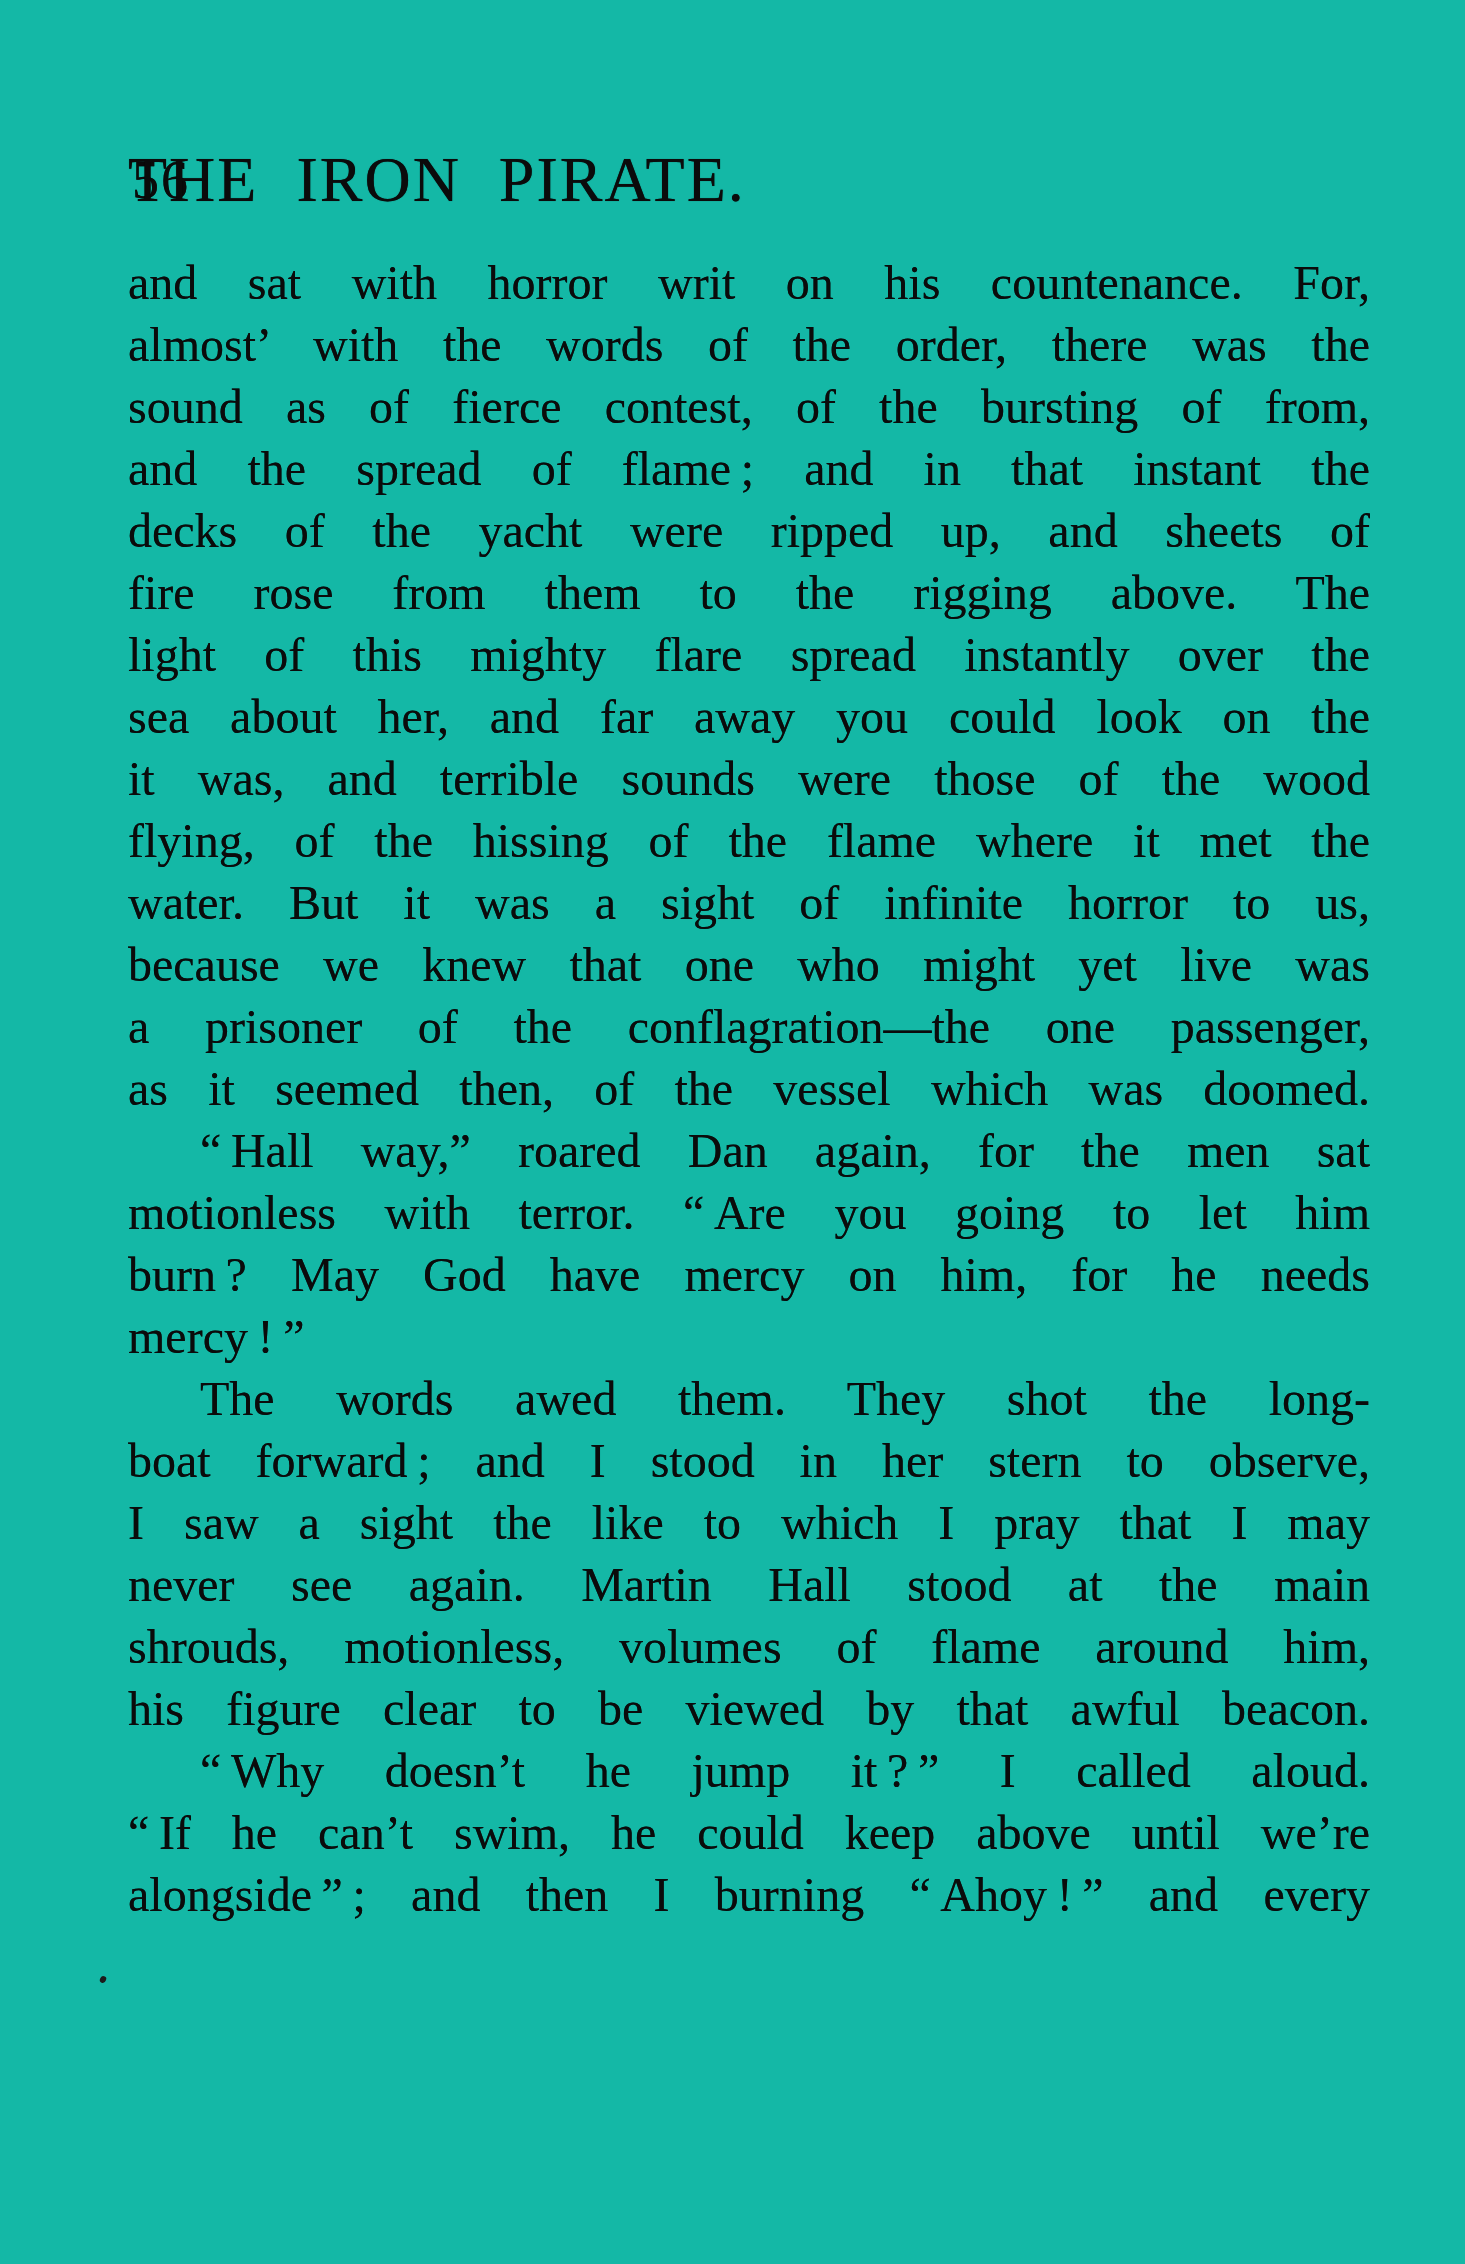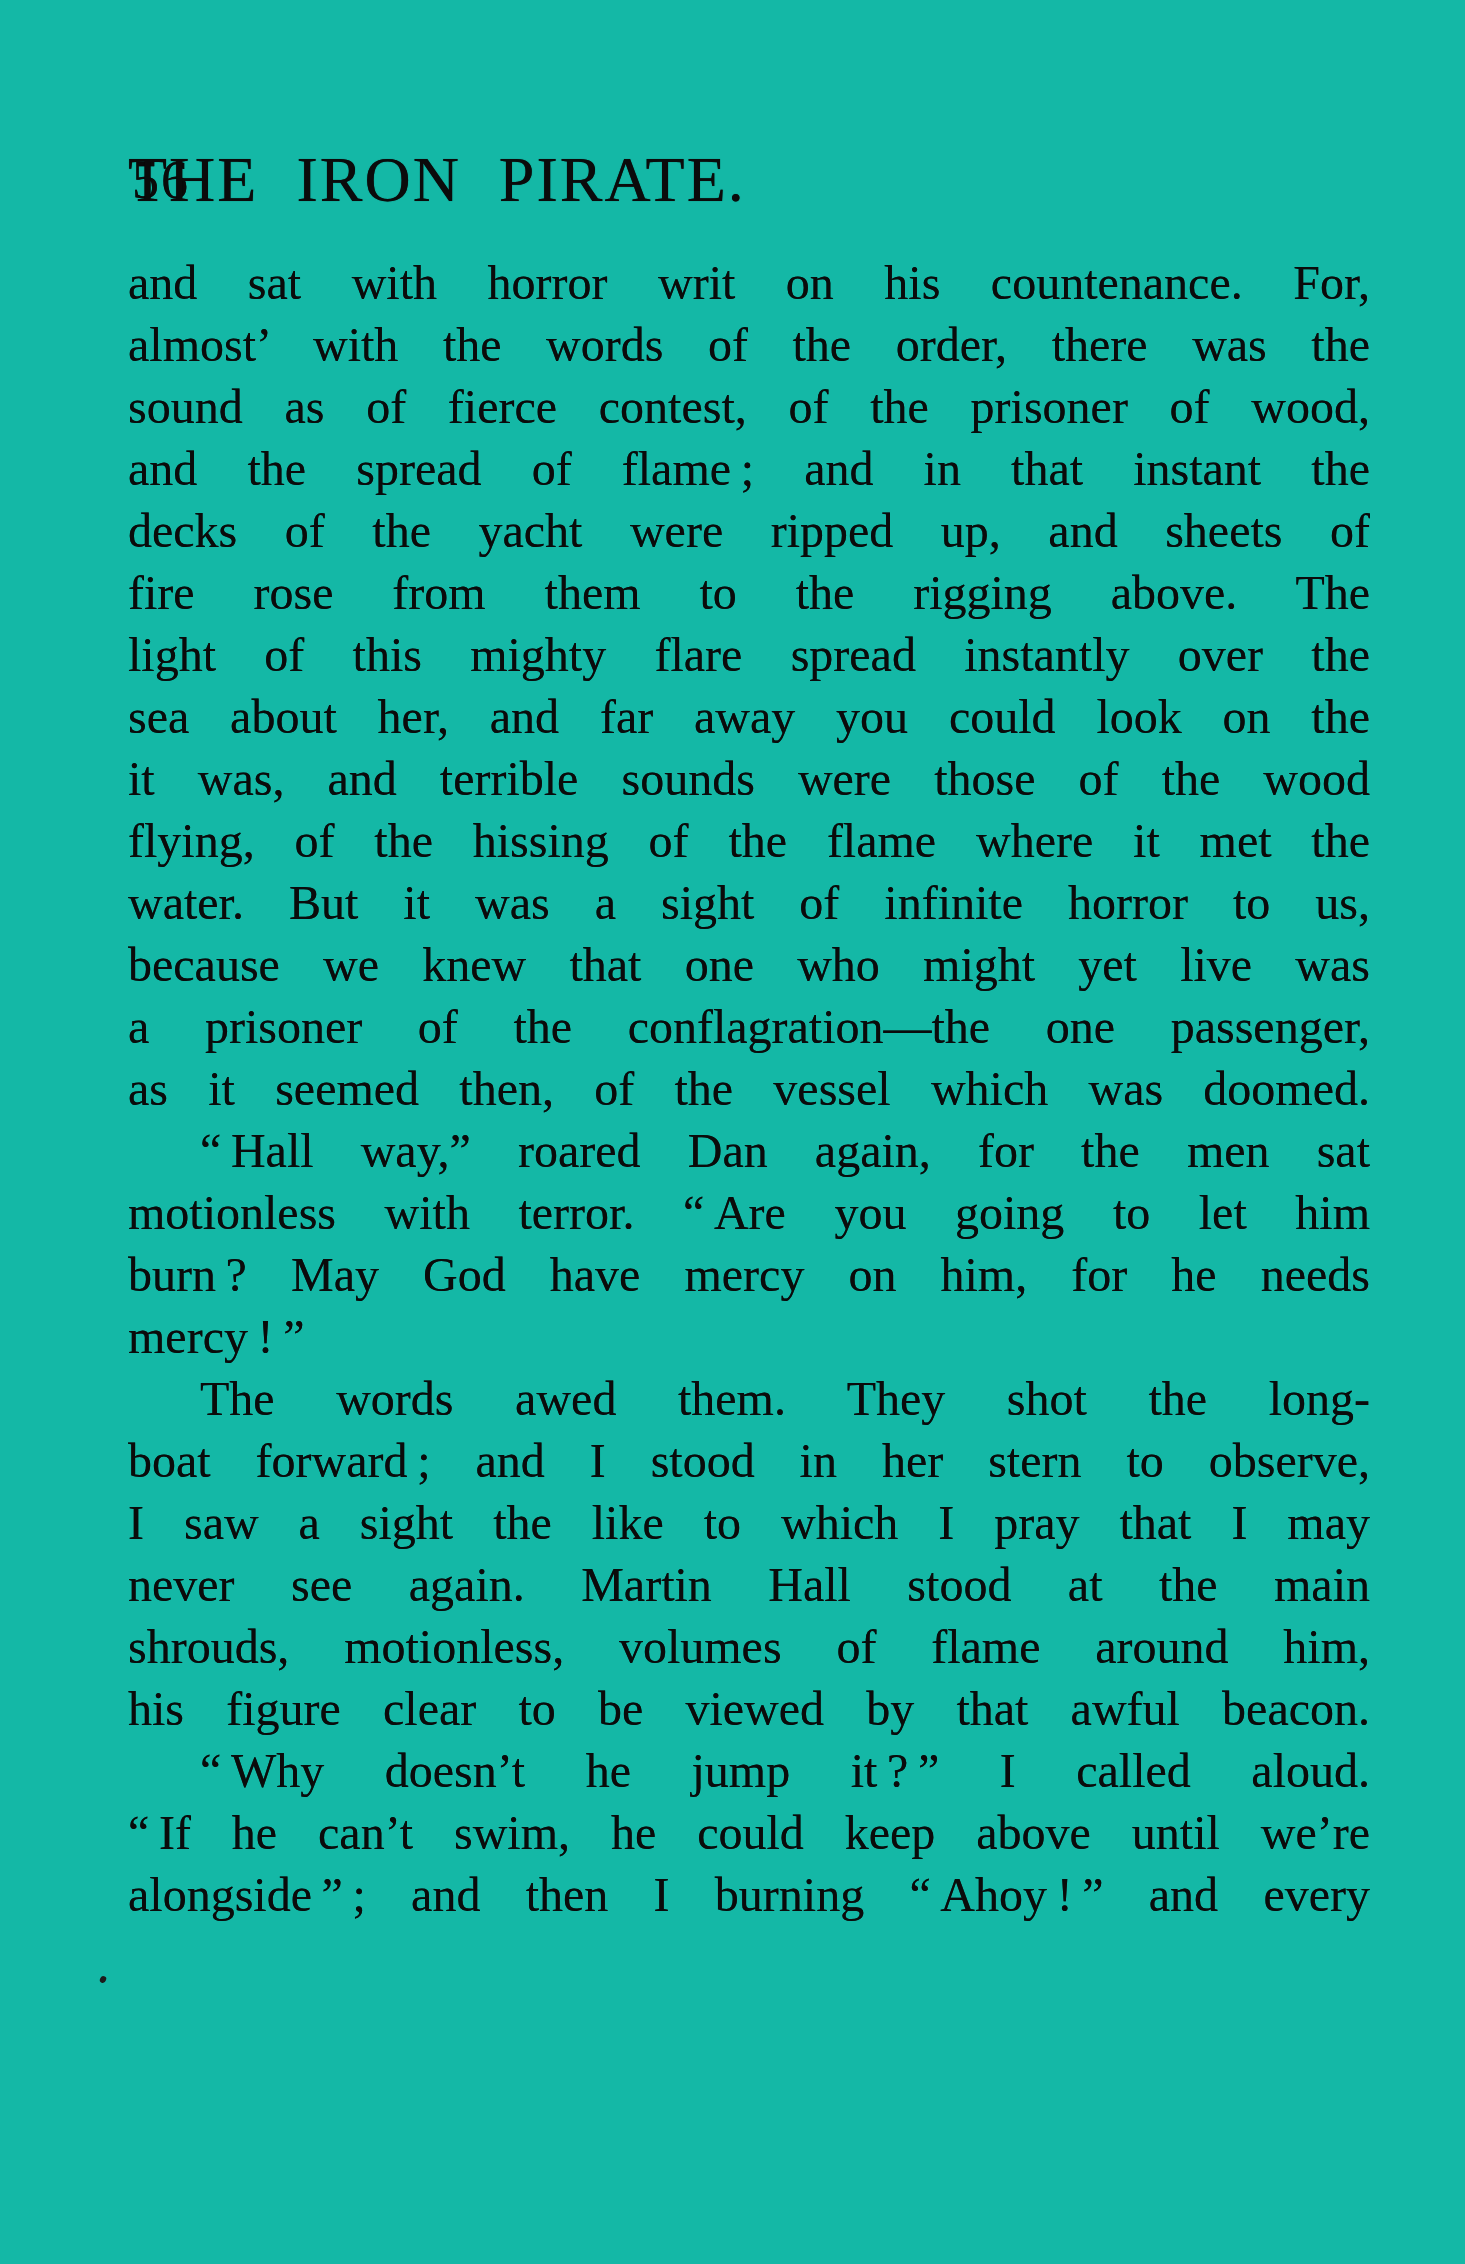--- a/index.html
+++ b/index.html
@@ -82,21 +82,21 @@
 
 <div class="page">
   <header class="page-header">
     <span class="page-number">56</span>
     <span class="running-title">THE IRON PIRATE.</span>
   </header>
 
   <main class="page-text">
       <div class="line">and sat with horror writ on his countenance.  For,</div>
       <div class="line">almost’ with the words of the order, there was the</div>
-      <div class="line">sound as of fierce contest, of the prisoner of wood,</div>
+      <div class="line">sound as of fierce contest, of the bursting of from,</div>
       <div class="line">and the spread of flame ; and in that instant the</div>
       <div class="line">decks of the yacht were ripped up, and sheets of</div>
       <div class="line">fire rose from them to the rigging above.  The</div>
       <div class="line">light of this mighty flare spread instantly over the</div>
       <div class="line">sea about her, and far away you could look on the</div>
       <div class="line">it was, and terrible sounds were those of the wood</div>
       <div class="line">flying, of the hissing of the flame where it met the</div>
       <div class="line">water.  But it was a sight of infinite horror to us,</div>
       <div class="line">because we knew that one who might yet live was</div>
       <div class="line">a prisoner of the conflagration—the one passenger,</div>

